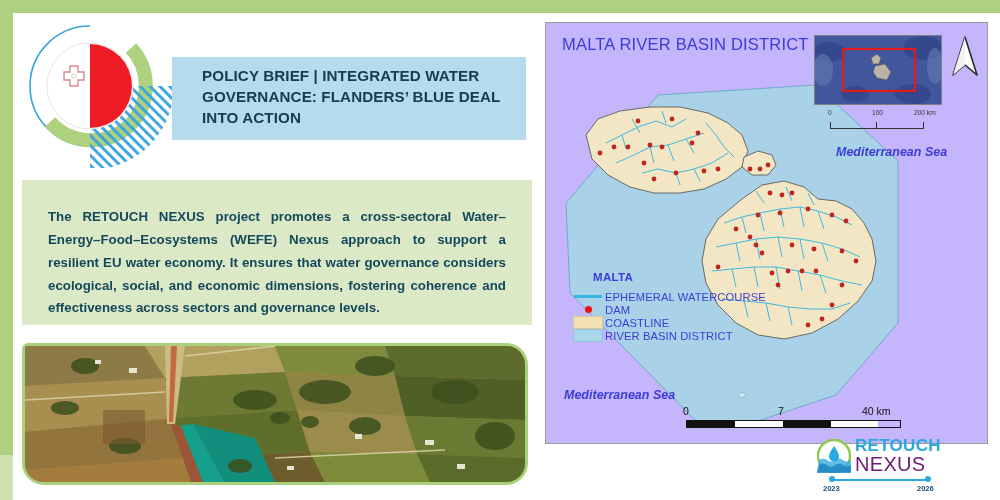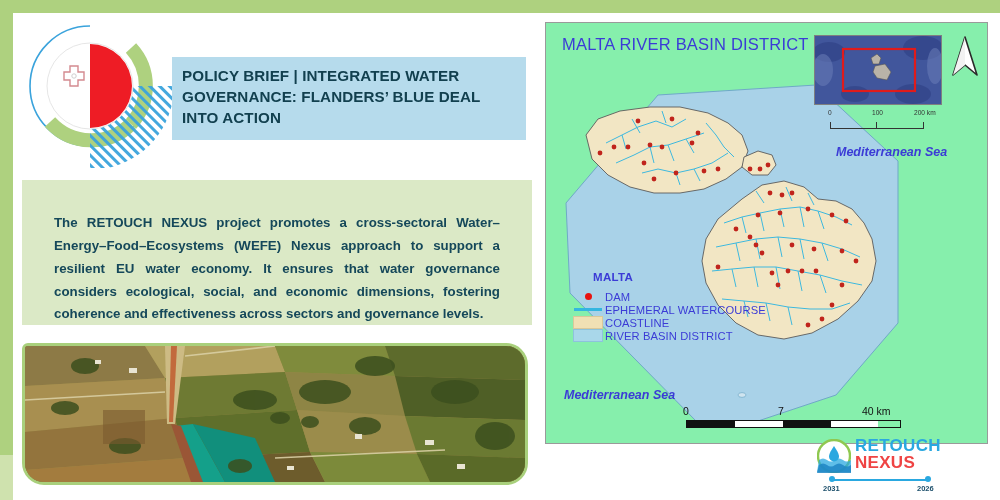--- a/index.html
+++ b/index.html
@@ -17,52 +17,52 @@
   .band-left-fade{position:absolute;left:0;top:455px;width:13px;height:45px;background:#cfe2ae;}
 
   
   .emblem{position:absolute;left:28px;top:16px;width:146px;height:152px;}
   .emblem svg{display:block;}
 
   
   .title-box{
     position:absolute;left:172px;top:57px;width:354px;
     background:#b6dbec;
-    padding:9px 12px 11px 10px;
+    padding:9px 12px 11px 30px;
     box-sizing:border-box;
   }
   .title-box .ttl{
     color:#12404f;font-weight:bold;font-size:15.2px;line-height:1.38;
     letter-spacing:.1px;
   }
 
   
   .para-box{
     position:absolute;left:22px;top:180px;width:510px;height:145px;
     background:#dbe9c6;
     box-sizing:border-box;
     padding:16px 16px 10px 16px;
   }
   .para-box p{
-    margin:16px;color:#15485a;font-weight:bold;font-size:13.3px;
+    margin:10px;color:#15485a;font-weight:bold;font-size:13.3px;
     line-height:1.72;text-align:justify;
   }
 
   
   .photo{
     position:absolute;left:22px;top:343px;width:506px;height:142px;
     border:3px solid #a9d07c;border-radius:6px 22px 22px 22px;
     overflow:hidden;box-sizing:border-box;background:#6d7b3a;
   }
   .photo .ph-inner{position:absolute;inset:0;overflow:hidden;}
 
   
   .map-panel{
     position:absolute;left:545px;top:22px;width:443px;height:422px;
-    background:#86efac;border:1px solid #9a9a9a;box-sizing:border-box;
+    background:#c4b5fd;border:1px solid #9a9a9a;box-sizing:border-box;
     overflow:hidden;
   }
   .map-title{
     position:absolute;left:16px;top:12px;color:#3b3bd6;
     font-size:16.5px;letter-spacing:.2px;
   }
   .map-svg{position:absolute;left:0;top:0;}
 
   
   .inset{
@@ -98,21 +98,21 @@
   .mscale .lbls{position:relative;height:13px;font-size:10.5px;color:#111;}
   .mscale .lbls span{position:absolute;top:0;}
   .mscale .bar{position:relative;height:6px;margin-top:2px;border:1px solid #111;box-sizing:content-box;}
   .mscale .bar i{position:absolute;top:0;height:6px;display:block;}
 
   
   .logo{position:absolute;left:817px;top:437px;width:125px;height:55px;}
   .logo .mark{position:absolute;left:0;top:2px;width:34px;height:34px;}
   .logo .wordmark{position:absolute;left:38px;top:0px;line-height:1.0;}
   .logo .w1{font-size:17px;font-weight:bold;color:#2aa8e0;letter-spacing:.3px;}
-  .logo .w2{font-size:17px;font-weight:bold;color:#ef4444;letter-spacing:.3px;}
+  .logo .w2{font-size:20px;font-weight:normal;color:#701a75;letter-spacing:.3px;}
   .logo .timeline{position:absolute;left:4px;top:38px;width:118px;}
   .logo .tl-line{position:absolute;left:10px;top:4px;width:98px;height:2px;background:#2aa8e0;}
   .logo .tl-dot{position:absolute;top:1px;width:6px;height:6px;border-radius:50%;background:#2aa8e0;}
   .logo .tl-y{position:absolute;top:9px;font-size:7.5px;color:#1c4f6b;font-weight:bold;}
 </style>
 </head>
 <body>
 
 <div class="slide">
 
@@ -350,29 +350,29 @@
       </svg>
     </div>
 
     <div class="med-1">Mediterranean Sea</div>
     <div class="med-2">Mediterranean Sea</div>
 
     <div class="legend">
       <div class="lg-title">MALTA</div>
       <div class="lg-row">
         <span class="lg-key">
+            <i class="key-line"></i>
+          </span>
+        <span class="lg-label">EPHEMERAL WATERCOURSE</span>
+      </div>
+      <div class="lg-row">
+        <span class="lg-key">
             <i class="key-dam"></i>
           </span>
         <span class="lg-label">DAM</span>
-      </div>
-      <div class="lg-row">
-        <span class="lg-key">
-            <i class="key-line"></i>
-          </span>
-        <span class="lg-label">EPHEMERAL WATERCOURSE</span>
       </div>
       <div class="lg-row">
         <span class="lg-key">
             <i class="key-sw" style="background:#f0e0b4;border:1px solid #d9c89a"></i>
           </span>
         <span class="lg-label">COASTLINE</span>
       </div>
       <div class="lg-row">
         <span class="lg-key">
             <i class="key-sw" style="background:#a9d7ea;border:1px solid #8dc3dc"></i>
@@ -407,18 +407,18 @@
       </svg>
     </div>
     <div class="wordmark">
       <div class="w1">RETOUCH</div>
       <div class="w2">NEXUS</div>
     </div>
     <div class="timeline">
       <div class="tl-line"></div>
       <div class="tl-dot" style="left:8px"></div>
       <div class="tl-dot" style="left:104px"></div>
-      <div class="tl-y" style="left:2px">2031</div>
+      <div class="tl-y" style="left:2px">2023</div>
       <div class="tl-y" style="left:96px">2026</div>
     </div>
   </div>
 
 </div>
 
 </body></html>

